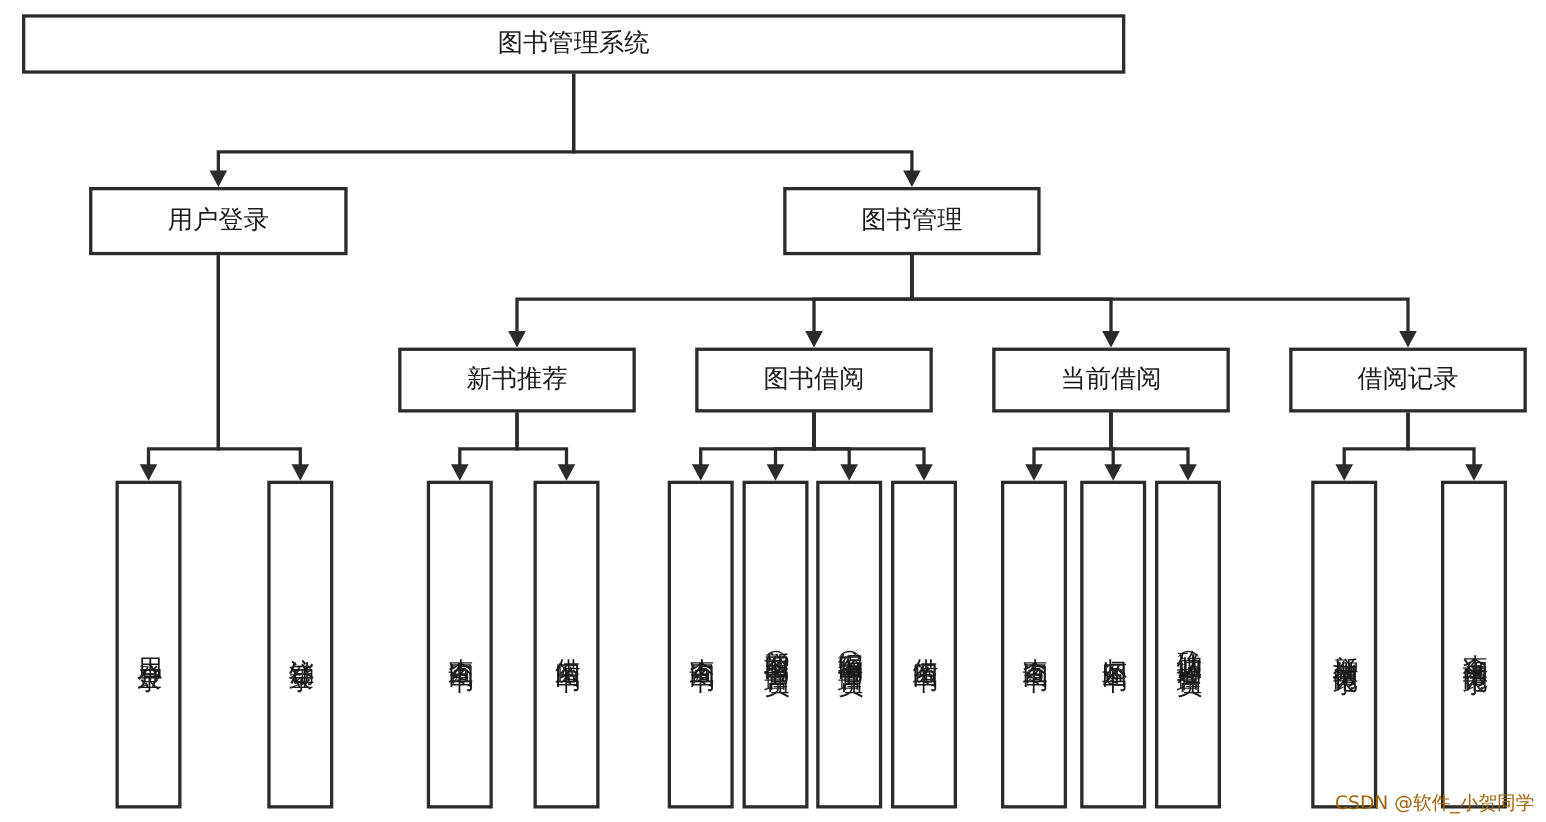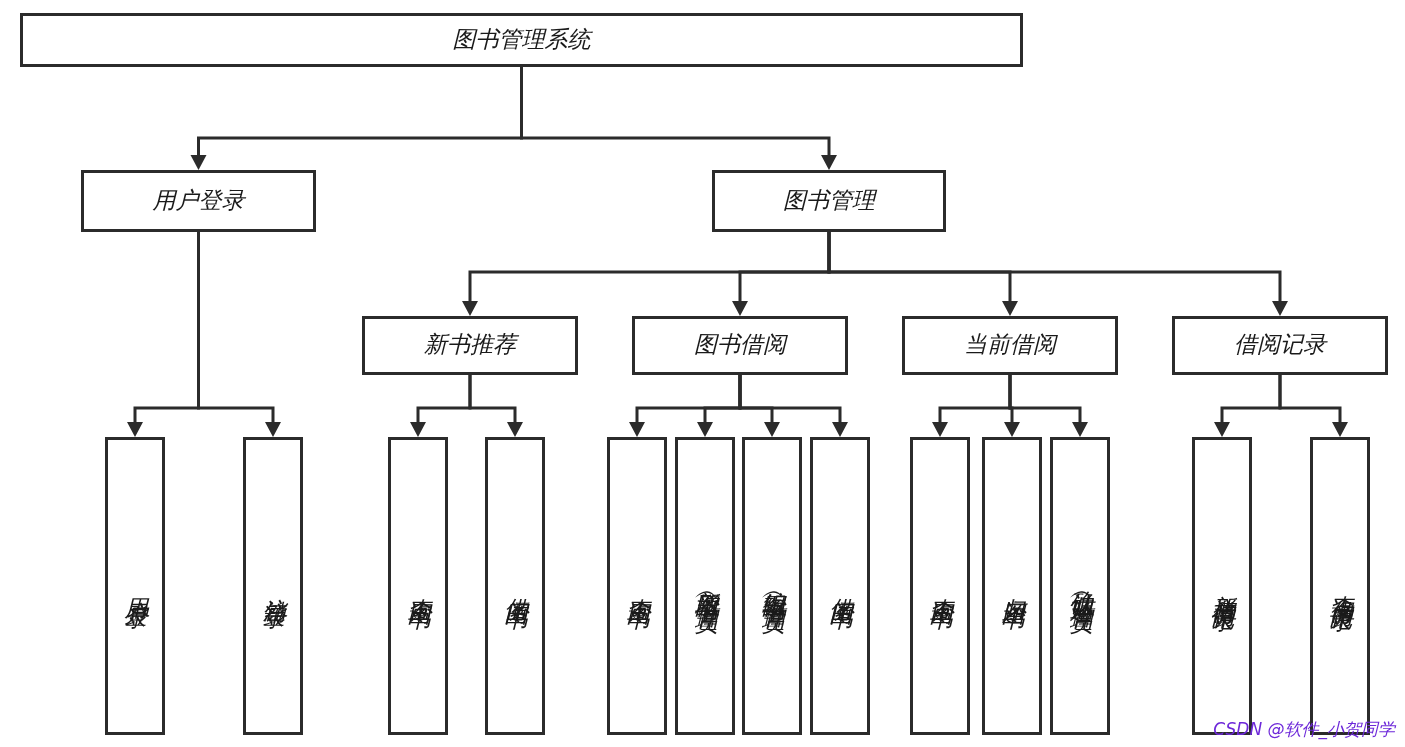--- a/index.html
+++ b/index.html
@@ -4,39 +4,39 @@
 <title>图书管理系统 功能结构图</title>
 <style>
   html,body{margin:0;padding:0;}
   body{
     width:1405px;height:747px;
     background:#ffffff;
     font-family:"Liberation Sans","DejaVu Sans",sans-serif;
     overflow:hidden;
     position:relative;
   }
-  #diagram-root{position:relative;width:1405px;height:747px;font-style:italic;}
+  #diagram-root{position:relative;width:1405px;height:747px;}
   svg.diagram{position:absolute;left:0;top:0;width:1405px;height:747px;display:block;}
   .node-rect{fill:#ffffff;stroke:#2b2b2b;stroke-width:3;}
   .connector{stroke:#2b2b2b;stroke-width:3;fill:none;stroke-linecap:butt;}
   .arrow-head{fill:#2b2b2b;stroke:none;}
   .node-label{
     fill:#1a1a1a;
     font-family:"DejaVu Sans","Liberation Sans",sans-serif;
     text-anchor:middle;
     dominant-baseline:middle;
   }
   .label-h{font-size:23px;}
   .label-v{font-size:23px;writing-mode:vertical-rl;text-orientation:upright;letter-spacing:3px;}
   .watermark{
     position:absolute;
     right:10px;bottom:6px;
     font-family:"DejaVu Sans","Liberation Sans",sans-serif;
     font-size:17px;
-    color:#6d28d9;
+    color:#a16207;
     white-space:nowrap;
     user-select:none;
   }
 </style>
 </head>
 <body>
 
 <div id="diagram-root">
   <svg class="diagram" viewBox="0 0 1405 747" xmlns="http://www.w3.org/2000/svg">
     <g id="connectors">

